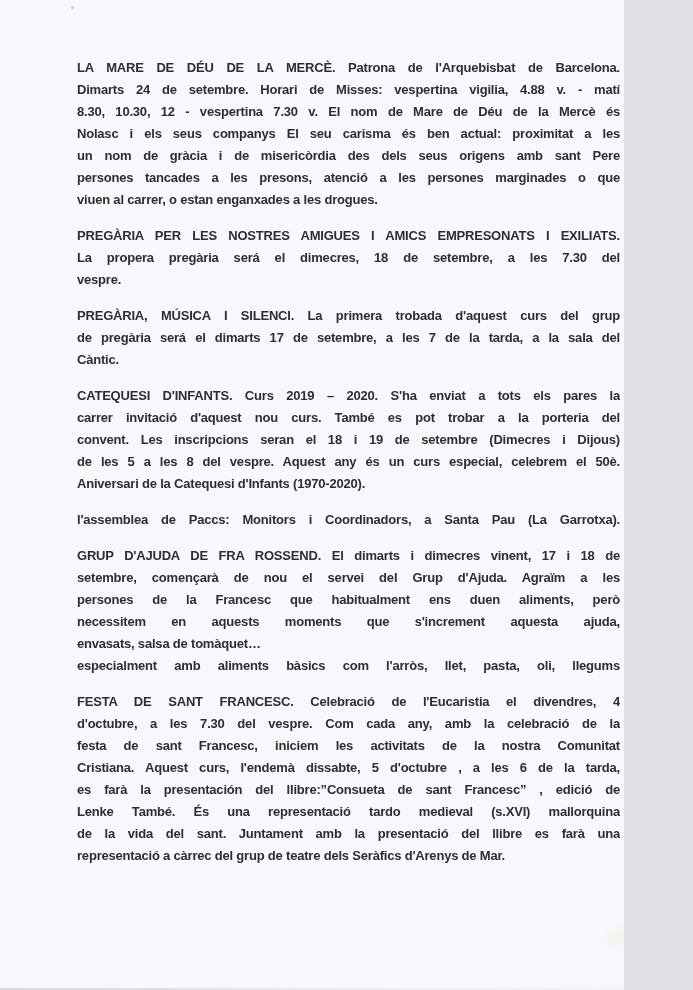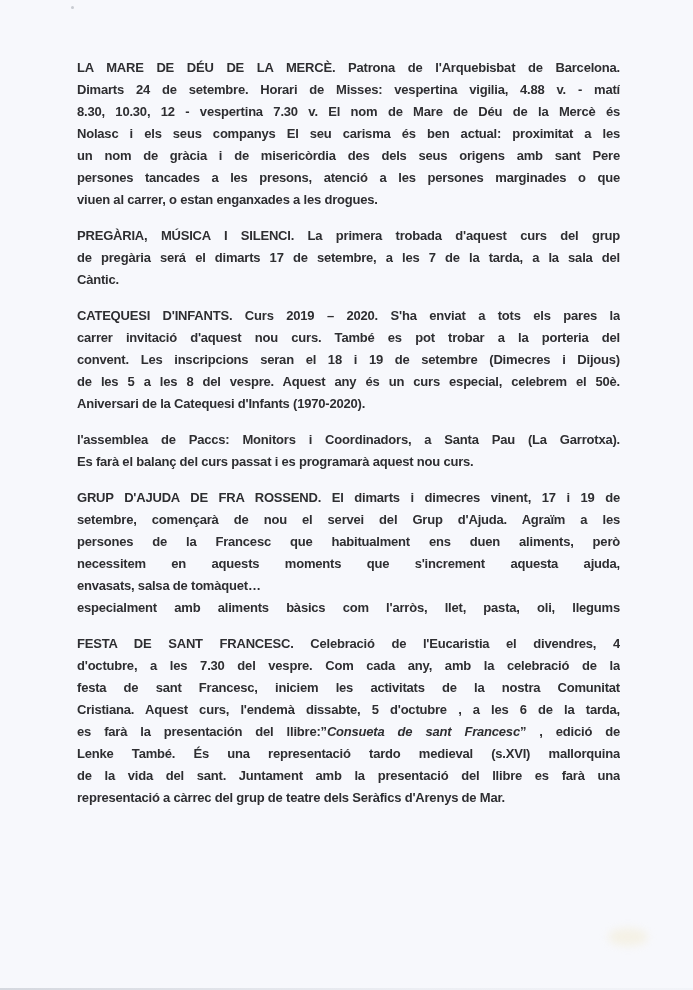--- a/index.html
+++ b/index.html
@@ -4,28 +4,29 @@
 <style>
   html, body {
     margin: 0;
     padding: 0;
   }
   body {
     background: #dfe1e6;
   }
   .page {
     position: relative;
-    width: 693px;
+    width: 601px;
     height: 990px;
     margin: 0;
     background: var(--paper, #f7f8fc);
     overflow: hidden;
     font-family: "Liberation Sans", "DejaVu Sans", sans-serif;
     font-weight: 700;
     color: var(--ink, #2e2e31);
+    padding-left: 23px;
   }
   .content {
     position: absolute;
     left: 77px;
     top: 57px;
     width: 543px;
   }
   .section {
     margin: 0 0 14px 0;
   }
@@ -35,21 +36,20 @@
     letter-spacing: -0.2px;
     text-align: justify;
     text-align-last: justify;
     max-height: 22px;
     overflow: hidden;
   }
   .line.last {
     text-align-last: left;
   }
   .it {
-    font-style: italic;
   }
   .scan-speck {
     position: absolute;
     background: #9aa0a8;
     border-radius: 50%;
   }
   .scan-smudge {
     position: absolute;
     background: #f3ecd4;
     border-radius: 50%;
@@ -80,42 +80,46 @@
     <article class="section">
       <div class="line">LA MARE DE DÉU DE LA MERCÈ. Patrona de l'Arquebisbat de Barcelona.</div>
       <div class="line">Dimarts 24 de setembre. Horari de Misses: vespertina vigilia, 4.88 v. -  matí</div>
       <div class="line">8.30, 10.30, 12 - vespertina 7.30 v. El nom de Mare de Déu de la Mercè és</div>
       <div class="line">Nolasc i els seus companys  El seu carisma és ben actual: proximitat a les</div>
       <div class="line">un nom de gràcia i de misericòrdia des dels seus origens amb sant Pere</div>
       <div class="line">persones tancades a les presons, atenció a les persones marginades o que</div>
       <div class="line last">viuen al carrer, o estan enganxades a les drogues.</div>
     </article>
 
+    <article class="section">
+      <div class="line">PREGÀRIA PER LES NOSTRES AMIGUES I AMICS EMPRESONATS I EXILIATS.</div>
+      <div class="line">La propera pregària será el dimecres, 18 de setembre, a les 7.30 del</div>
+      <div class="line last">vespre.</div>
+    </article>
 
     <article class="section">
       <div class="line">PREGÀRIA, MÚSICA I SILENCI. La primera trobada d'aquest curs  del grup</div>
       <div class="line">de pregària será el dimarts 17 de setembre, a les 7 de la tarda, a la sala del</div>
       <div class="line last">Càntic.</div>
     </article>
 
     <article class="section">
       <div class="line">CATEQUESI D'INFANTS. Curs 2019 – 2020. S'ha enviat a tots els pares la</div>
       <div class="line">carrer invitació d'aquest nou curs. També es pot trobar a la porteria del</div>
       <div class="line">convent. Les inscripcions  seran  el 18 i 19 de setembre (Dimecres i Dijous)</div>
       <div class="line">de les 5 a les 8 del vespre. Aquest any és un curs especial, celebrem el 50è.</div>
       <div class="line last">Aniversari de la Catequesi d'Infants (1970-2020).</div>
     </article>
 
     <article class="section">
       <div class="line">l'assemblea de Paccs: Monitors i Coordinadors, a Santa Pau (La Garrotxa).</div>
-      <div class="line last">Es farà el balanç del curs passat i es programarà aquest nou curs.</div>
     </article>
 
     <article class="section">
-      <div class="line">GRUP D'AJUDA DE FRA ROSSEND. El dimarts i dimecres vinent, 17 i 19 de</div>
+      <div class="line">GRUP D'AJUDA DE FRA ROSSEND. El dimarts i dimecres vinent, 17 i 18 de</div>
       <div class="line">setembre, començarà de nou  el servei del Grup d'Ajuda. Agraïm a les</div>
       <div class="line">persones de la Francesc que habitualment  ens duen aliments, però</div>
       <div class="line">necessitem en aquests moments que s'increment aquesta ajuda,</div>
       <div class="line last">envasats, salsa de tomàquet…</div>
       <div class="line">especialment amb aliments bàsics com l'arròs, llet, pasta, oli, llegums</div>
     </article>
 
     <article class="section">
       <div class="line">FESTA DE SANT FRANCESC. Celebració de l'Eucaristia el divendres, 4</div>
       <div class="line">d'octubre, a les 7.30 del vespre. Com  cada any, amb la celebració de la</div>

